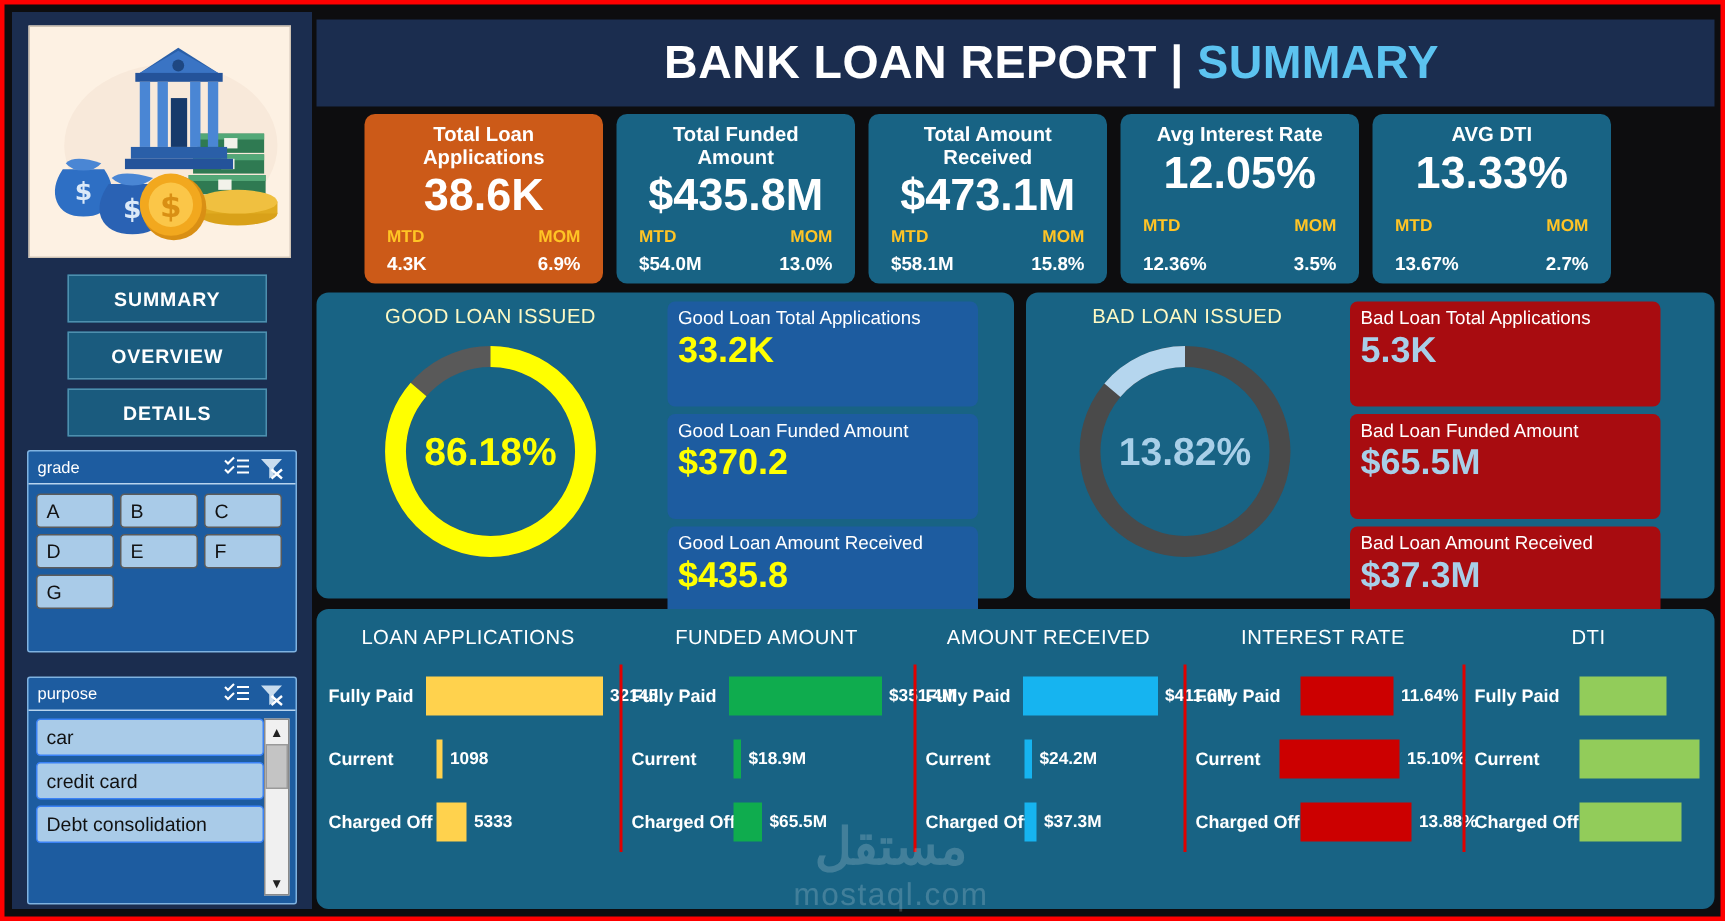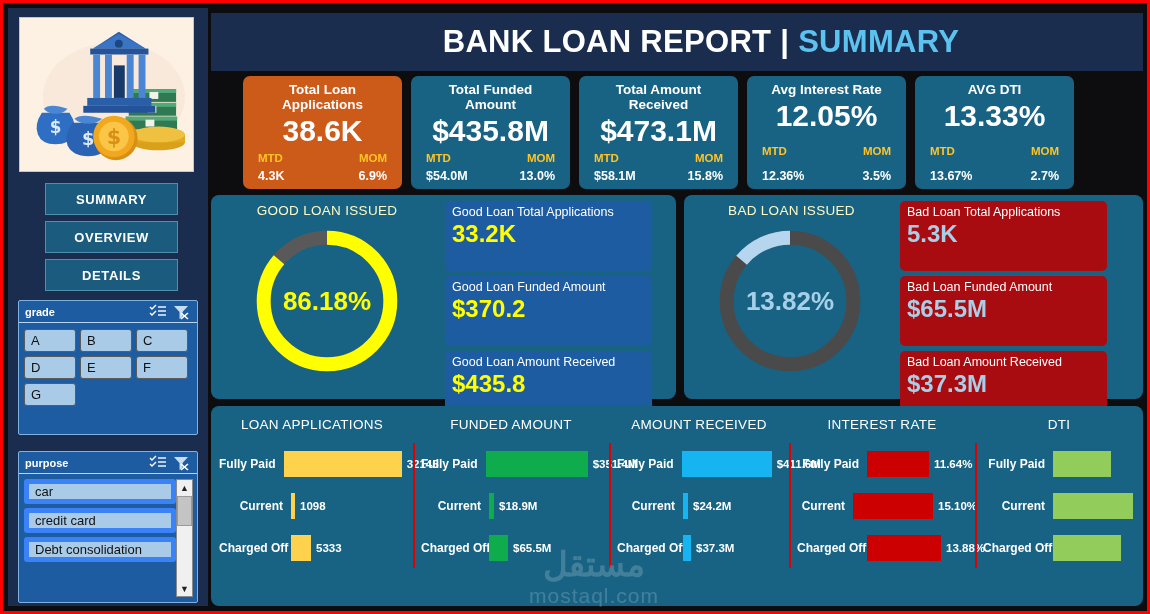--- a/index.html
+++ b/index.html
@@ -55,21 +55,21 @@
   #filter-grade { top: 292px; height: 135px; }
   #filter-purpose { top: 443px; height: 152px; }
   .filter-head {
     position: relative;
     height: 22px;
     display: flex; align-items: center;
     padding: 0 6px;
     border-bottom: 1px solid #b8d4ee;
   }
   .filter-title {
-    color: #ffffff; font-size: 11px; font-weight: bold;
+    color: #ffffff; font-size: 11px; font-weight: normal;
     flex: 1;
   }
   .f-icon { width: 20px; height: 16px; cursor: pointer; margin-left: 3px; }
   .grade-grid {
     display: flex; flex-wrap: wrap;
     padding: 6px 5px; gap: 4px;
   }
   .grade-item {
     width: 52px; height: 23px;
     background: #a9cbe8;
@@ -80,21 +80,21 @@
     padding-left: 6px;
     cursor: pointer;
   }
   .purpose-list {
     position: relative;
     padding: 5px 5px;
   }
   .purpose-item {
     width: 152px; height: 25px;
     background: #a9cbe8;
-    border: 5px solid #3b82f6;
+    border: 1px solid #3b82f6;
     border-radius: 3px;
     color: #111; font-size: 13px;
     display: flex; align-items: center;
     padding-left: 6px;
     margin-bottom: 4px;
     cursor: pointer;
     white-space: nowrap; overflow: hidden;
   }
   .scrollbar {
     position: absolute; right: 4px; top: 5px;
@@ -232,21 +232,21 @@
   }
   .chart-title {
     font-size: 13.5px; color: #ffffff;
     text-align: center; letter-spacing: 0.3px;
     margin-bottom: 18px;
   }
   .bar-rows { display: flex; flex-direction: column; gap: 14px; padding-left: 8px; }
   .bar-row { display: flex; align-items: center; height: 28px; }
   .bar-cat {
     font-size: 12px; font-weight: bold; color: #ffffff;
-    text-align: right; padding-right: 8px;
+    padding-right: 8px;
     white-space: nowrap;
   }
   .bar-track { display: flex; align-items: center; }
   .bar {
     height: 26px;
   }
   .bar-val {
     font-size: 11.5px; font-weight: bold; color: #ffffff;
     padding-left: 5px; line-height: 1.05;
     max-width: 42px;

